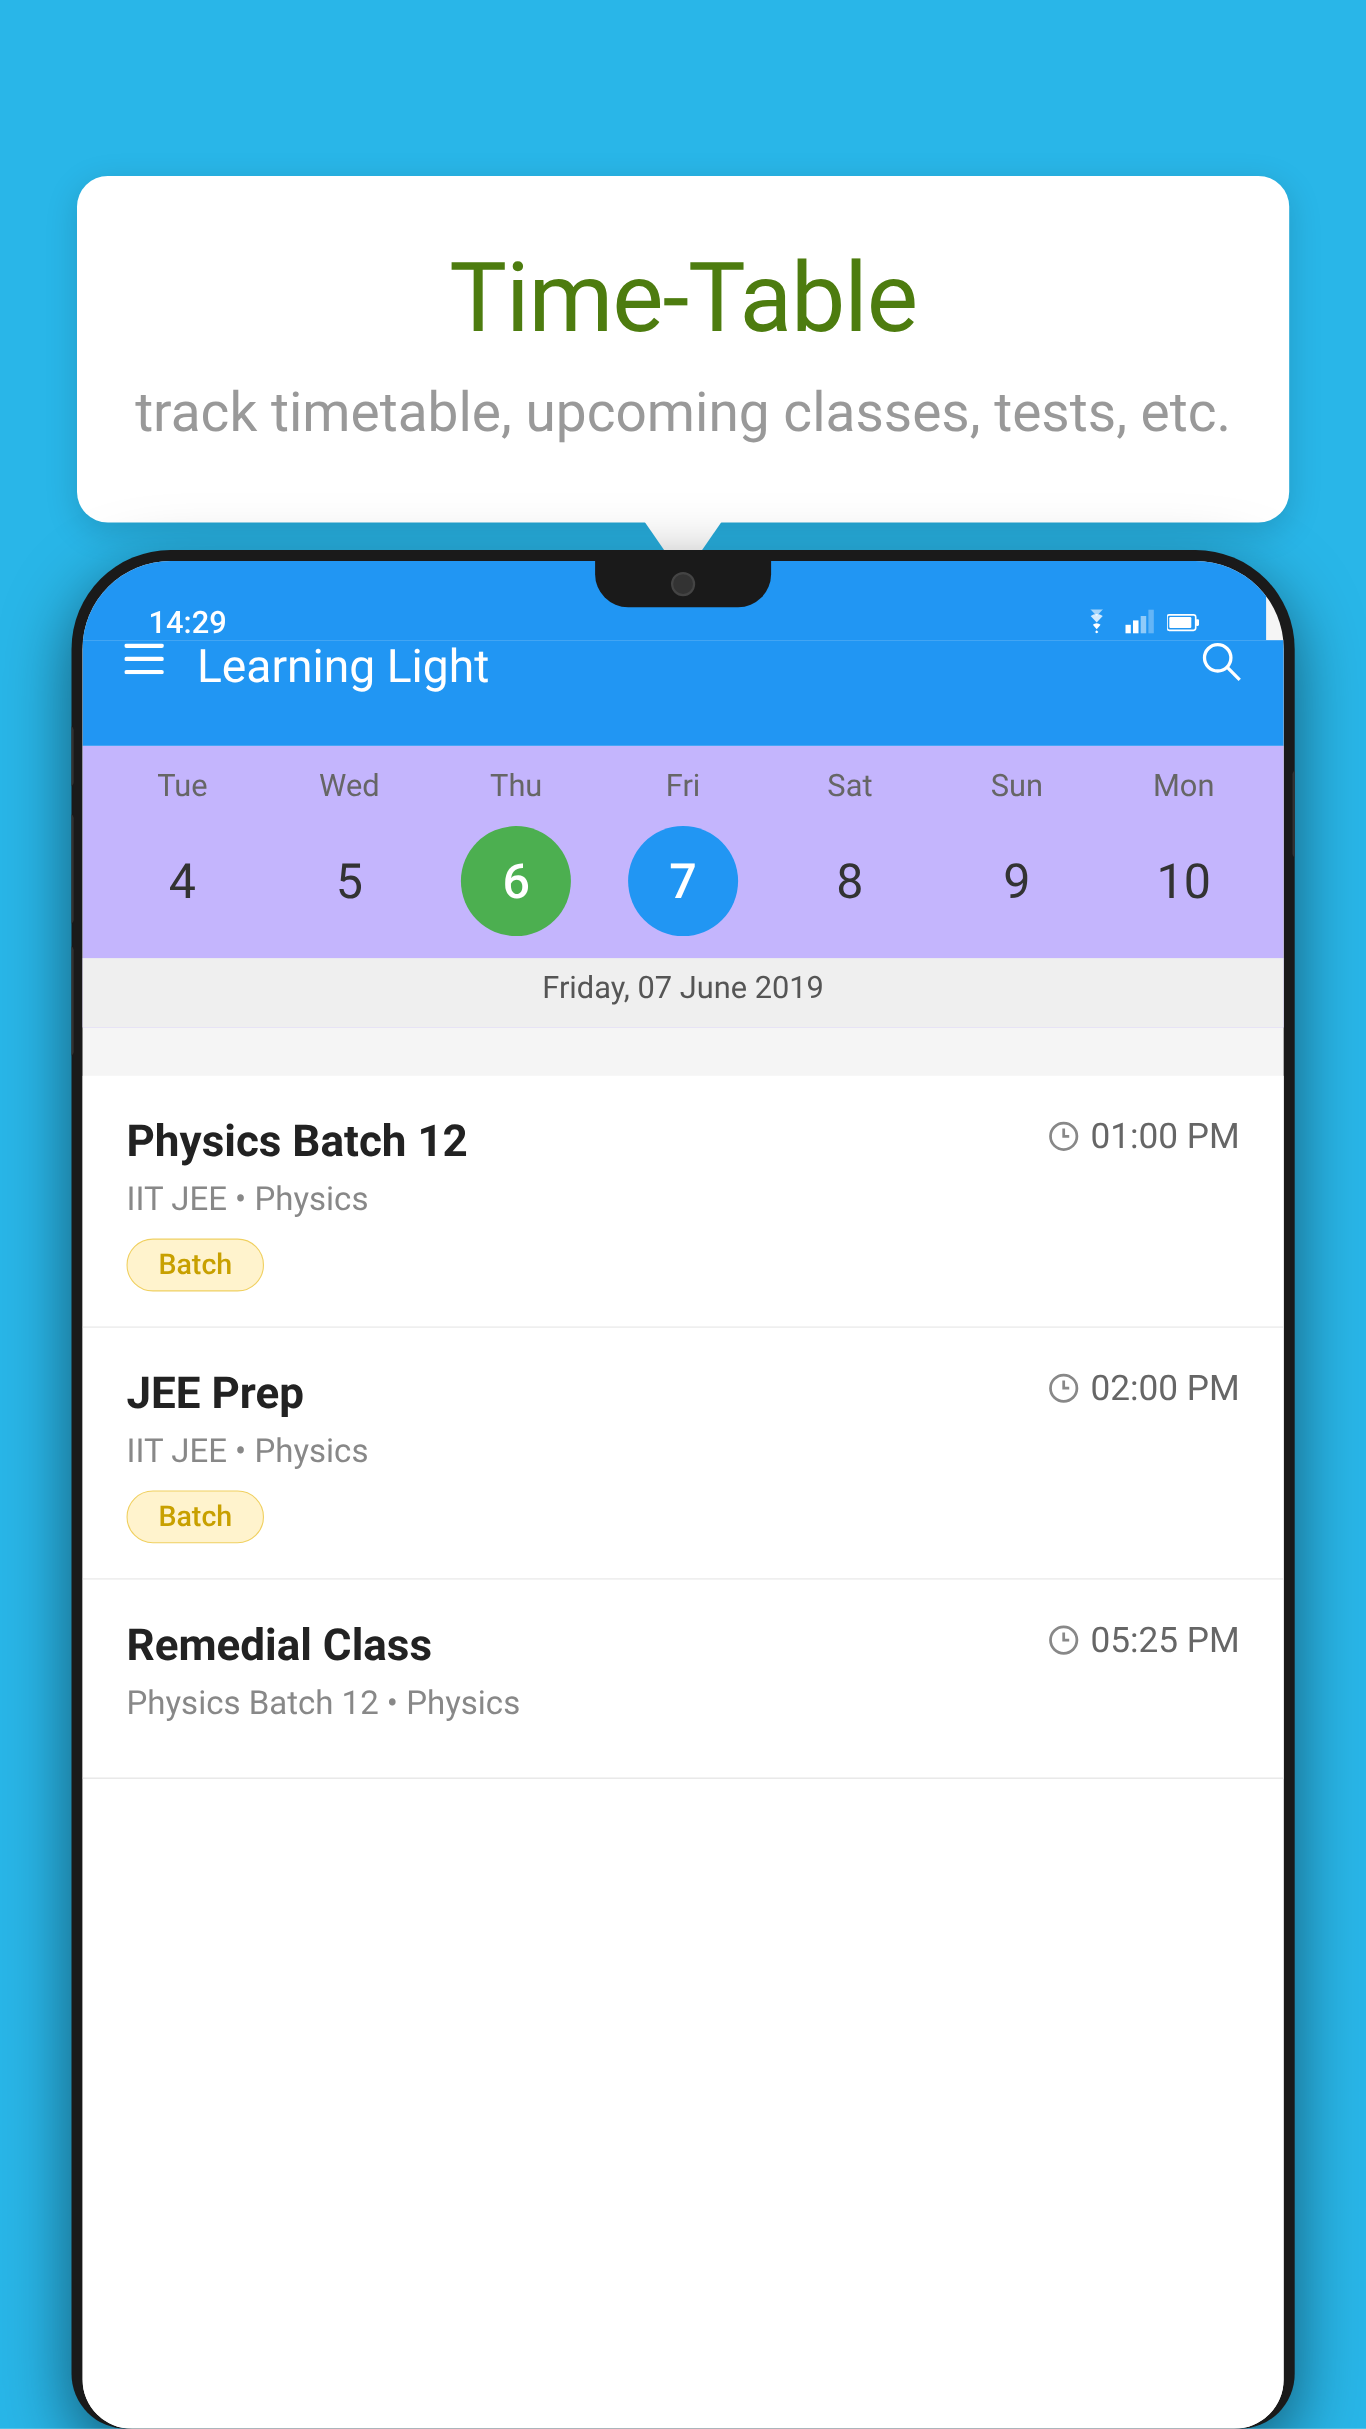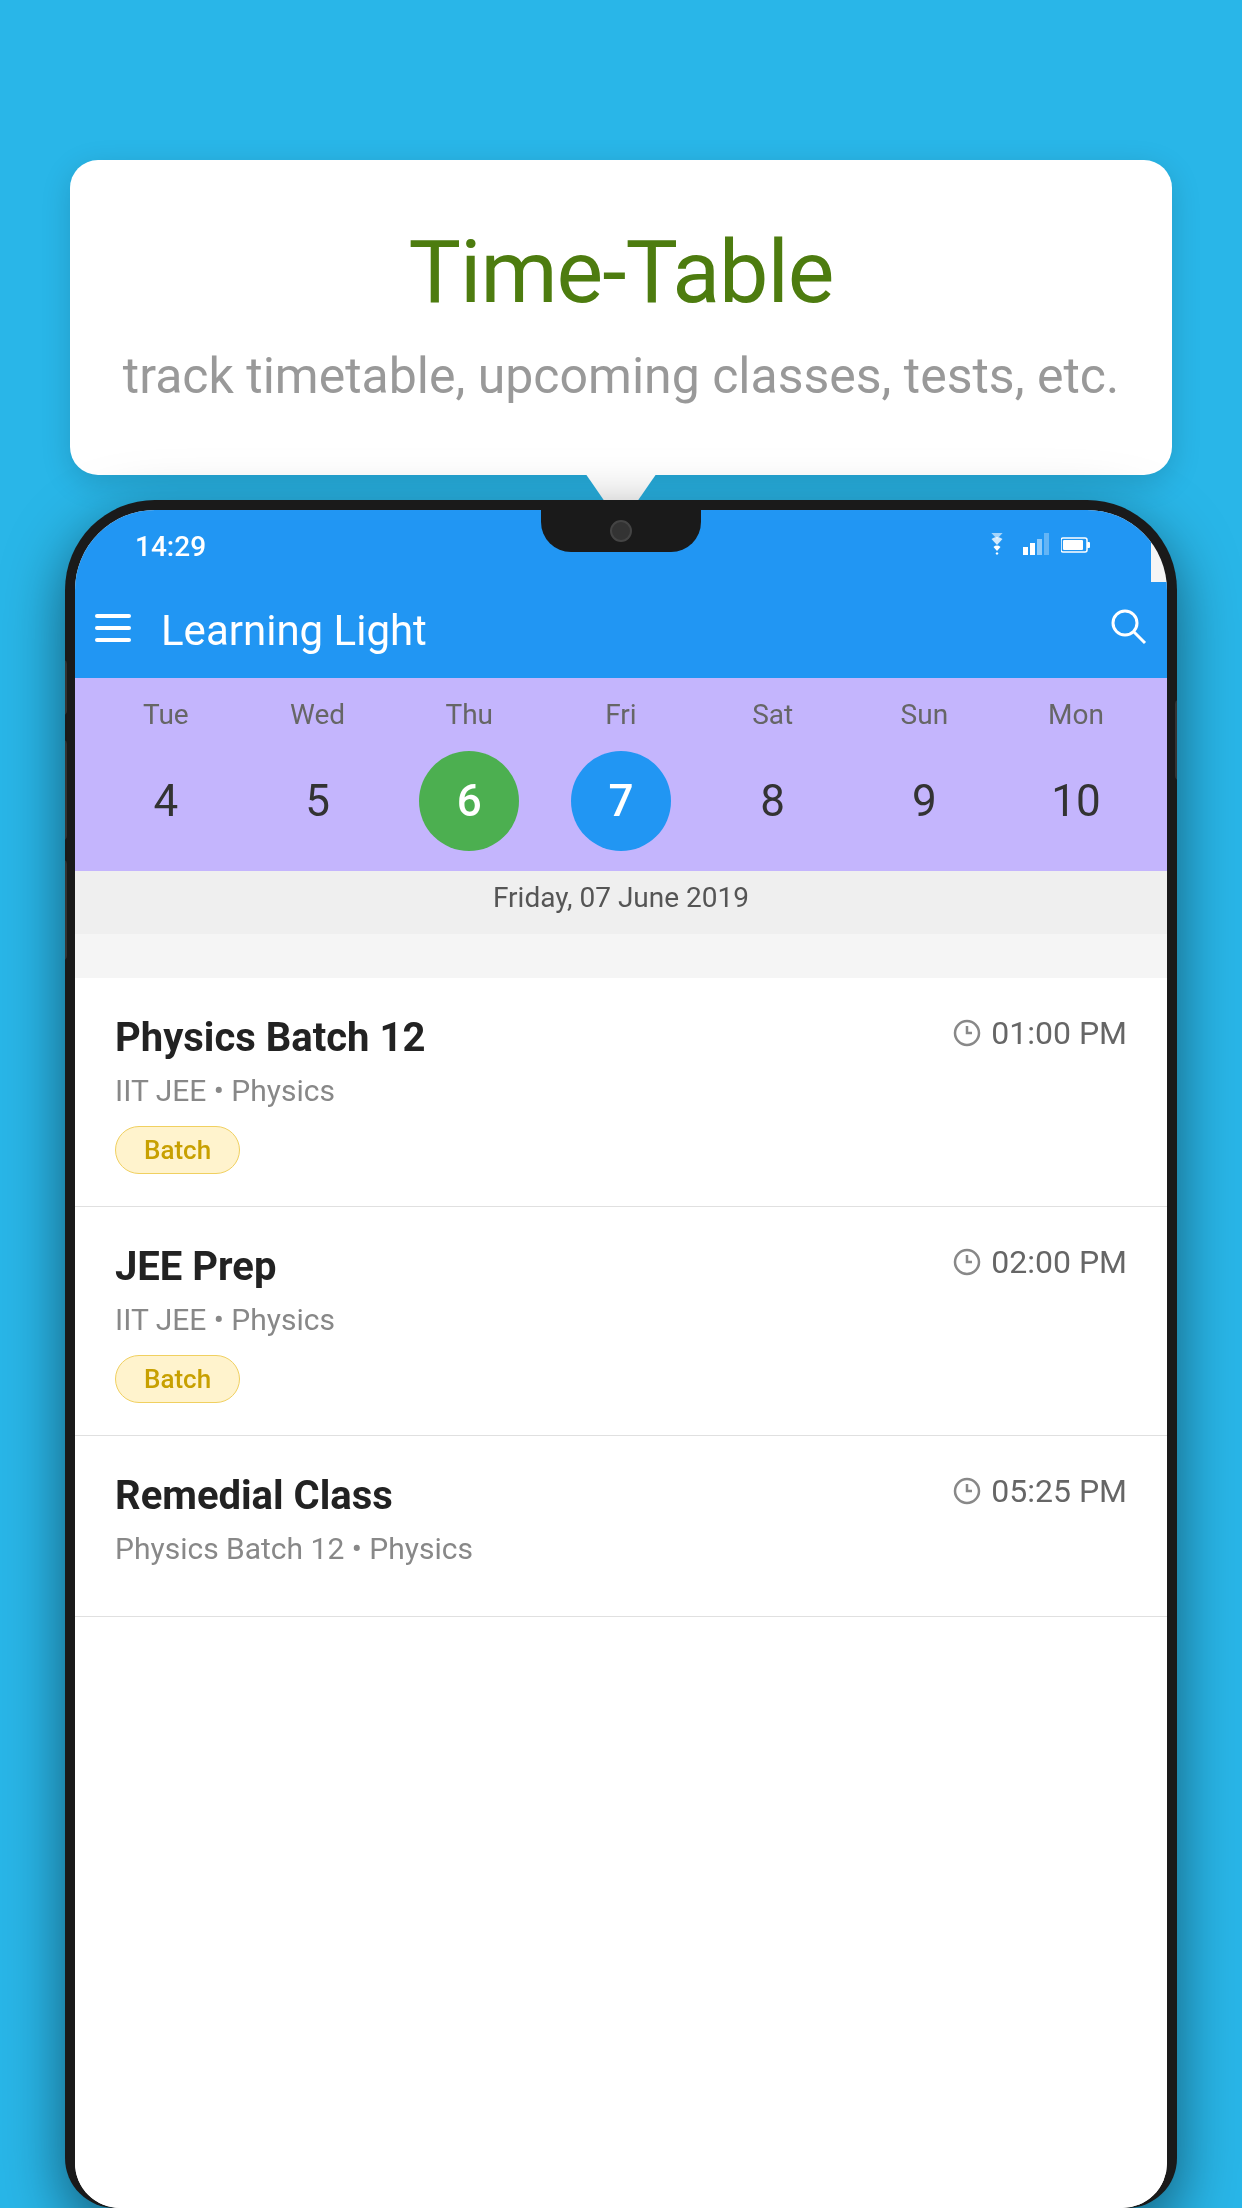--- a/index.html
+++ b/index.html
@@ -106,21 +106,21 @@
 
     
     .status-bar {
       position: absolute;
       top: 0;
       left: 0;
       right: 16px;
       height: 72px;
       background: #2196f3;
       display: flex;
-      align-items: center;
+      align-items: flex-end;
       justify-content: space-between;
       padding: 0 40px;
       z-index: 10;
     }
 
     .status-time {
       color: white;
       font-size: 28px;
       font-weight: 500;
       margin-left: 20px;
@@ -140,22 +140,22 @@
 
     
     .app-bar {
       position: absolute;
       top: 72px;
       left: 0;
       right: 0;
       height: 96px;
       background: #2196f3;
       display: flex;
-      align-items: center;
-      padding: 0 20px;
+      align-items: flex-start;
+      padding: 0 38px;
       z-index: 10;
     }
 
     .hamburger-icon {
       color: white;
       font-size: 34px;
       margin-right: 30px;
       cursor: pointer;
     }
 

